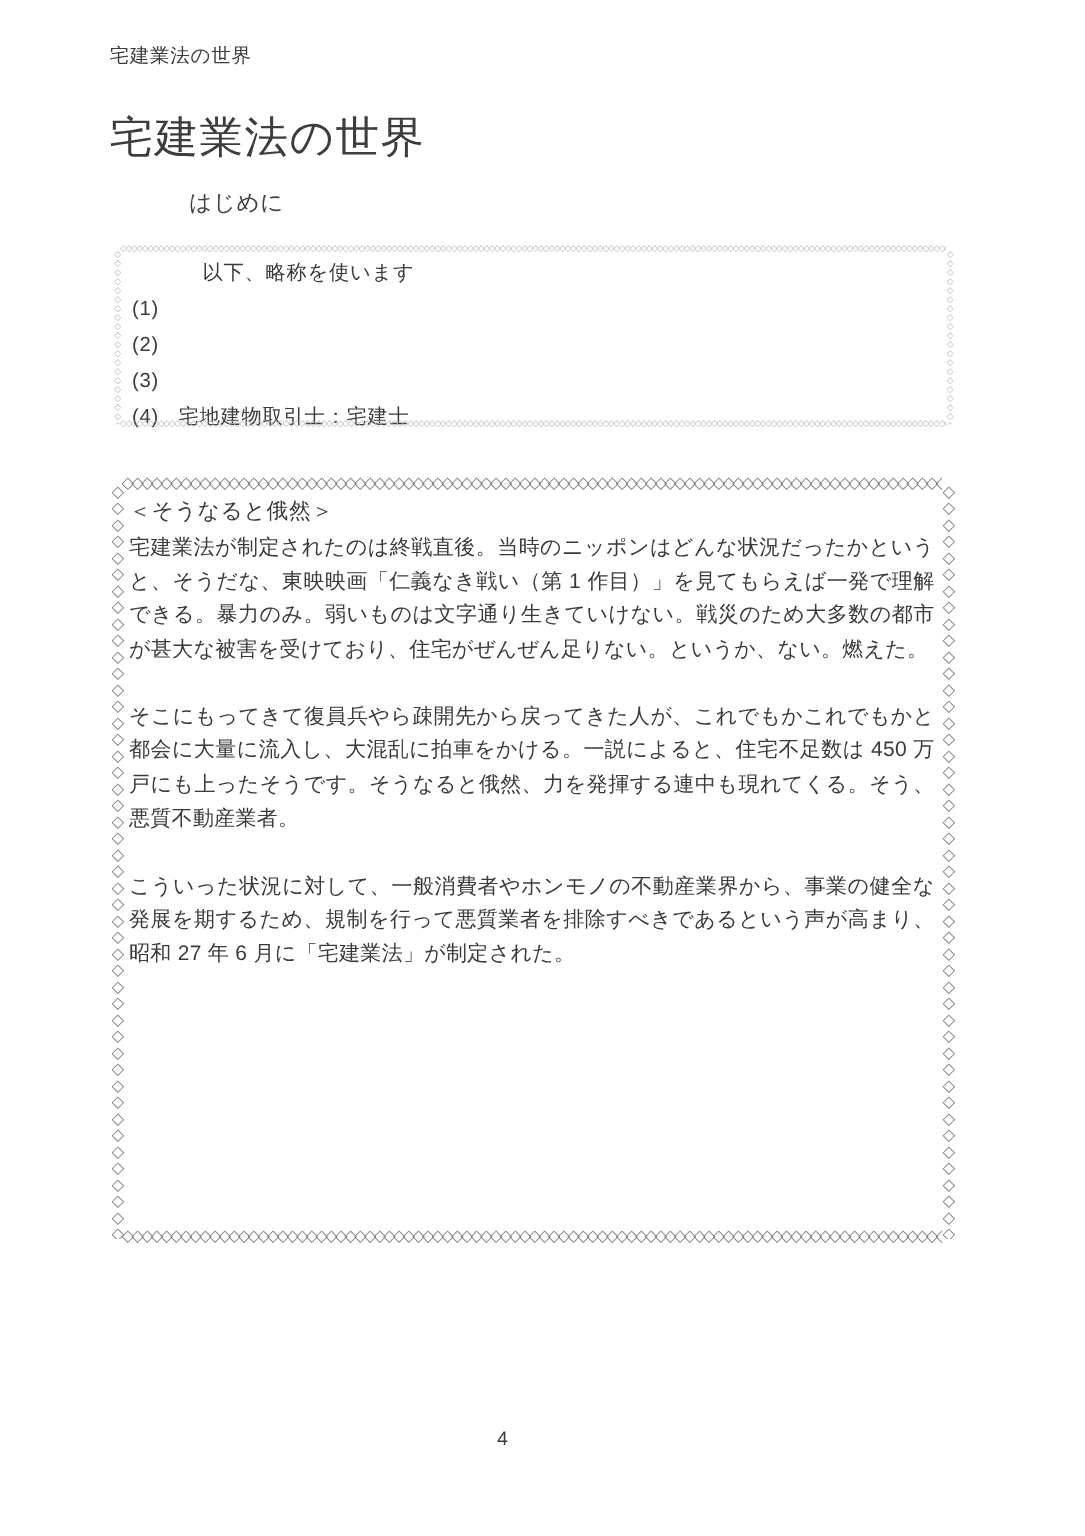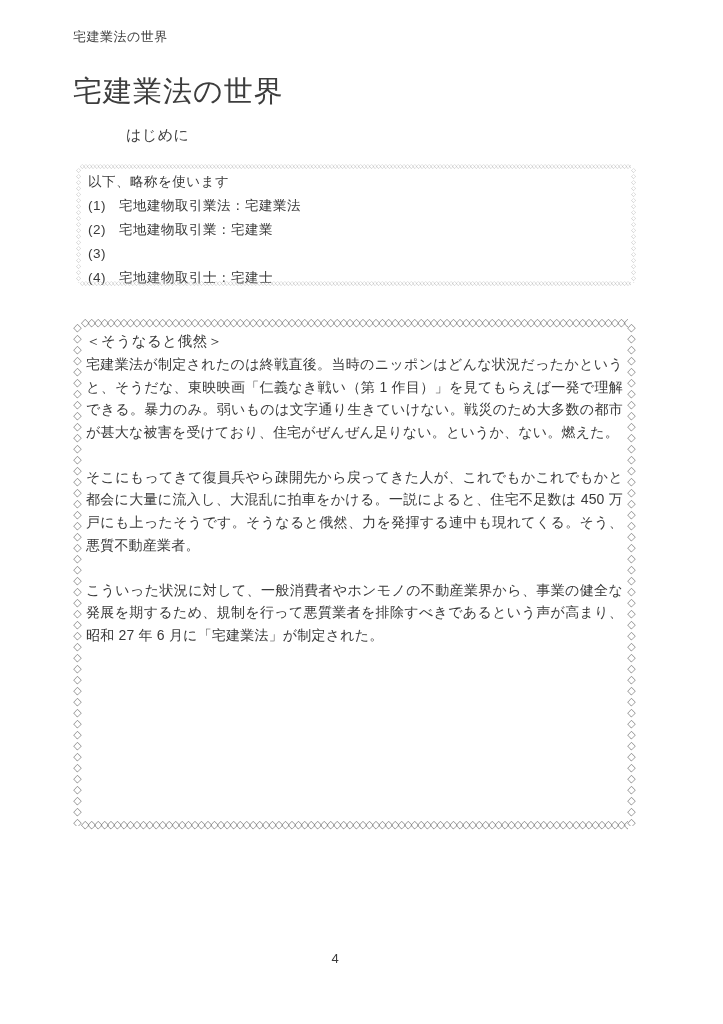--- a/index.html
+++ b/index.html
@@ -67,20 +67,21 @@
     left: 75px;
     top: 163px;
     width: 561px;
     height: 123px;
     padding: 7px 14px 6px 13px;
   }
   .abbr-box .abbr-intro {
     font-size: 13.5px;
     line-height: 24px;
     letter-spacing: 0.5px;
+    margin-left: 47px;
   }
   .abbr-item { font-size: 13.5px; line-height: 24px; letter-spacing: 0.5px; display: flex; }
   .abbr-item .num { width: 31px; flex: none; }
   
   .premise-box {
     left: 72px;
     top: 317px;
     width: 565px;
     height: 513px;
     padding: 13px 14px 12px 14px;
@@ -123,25 +124,23 @@
   <div class="deco-box deco-fine abbr-box">
     <span class="edge edge-top">◇◇◇◇◇◇◇◇◇◇◇◇◇◇◇◇◇◇◇◇◇◇◇◇◇◇◇◇◇◇◇◇◇◇◇◇◇◇◇◇◇◇◇◇◇◇◇◇◇◇◇◇◇◇◇◇◇◇◇◇◇◇◇◇◇◇◇◇◇◇◇◇◇◇◇◇◇◇◇◇◇◇◇◇◇◇◇◇◇◇◇◇◇◇◇◇◇◇◇◇◇◇◇◇◇◇◇◇◇◇◇◇◇◇◇◇◇◇◇◇◇◇◇◇◇◇◇◇◇◇◇◇◇◇◇◇◇◇◇◇◇◇◇◇◇◇◇◇◇◇◇◇◇◇◇◇◇◇◇◇◇◇◇◇◇◇◇◇◇◇◇◇◇◇◇◇◇◇◇◇◇◇◇◇◇◇◇◇◇◇◇◇◇◇◇◇◇◇◇◇◇◇◇◇◇◇◇◇◇◇◇◇◇◇◇◇◇◇◇◇◇◇◇◇◇◇◇◇◇◇◇◇◇◇◇◇◇◇◇◇◇◇◇◇◇◇◇◇◇◇◇◇◇◇◇◇◇◇◇◇</span>
     <span class="edge edge-bottom">◇◇◇◇◇◇◇◇◇◇◇◇◇◇◇◇◇◇◇◇◇◇◇◇◇◇◇◇◇◇◇◇◇◇◇◇◇◇◇◇◇◇◇◇◇◇◇◇◇◇◇◇◇◇◇◇◇◇◇◇◇◇◇◇◇◇◇◇◇◇◇◇◇◇◇◇◇◇◇◇◇◇◇◇◇◇◇◇◇◇◇◇◇◇◇◇◇◇◇◇◇◇◇◇◇◇◇◇◇◇◇◇◇◇◇◇◇◇◇◇◇◇◇◇◇◇◇◇◇◇◇◇◇◇◇◇◇◇◇◇◇◇◇◇◇◇◇◇◇◇◇◇◇◇◇◇◇◇◇◇◇◇◇◇◇◇◇◇◇◇◇◇◇◇◇◇◇◇◇◇◇◇◇◇◇◇◇◇◇◇◇◇◇◇◇◇◇◇◇◇◇◇◇◇◇◇◇◇◇◇◇◇◇◇◇◇◇◇◇◇◇◇◇◇◇◇◇◇◇◇◇◇◇◇◇◇◇◇◇◇◇◇◇◇◇◇◇◇◇◇◇◇◇◇◇◇◇◇◇◇</span>
     <span class="edge edge-left">◇◇◇◇◇◇◇◇◇◇◇◇◇◇◇◇◇◇◇◇◇◇◇◇◇◇◇◇◇◇◇◇◇◇◇◇◇◇◇◇◇◇◇◇◇◇◇◇◇◇◇◇◇◇◇◇◇◇◇◇◇◇◇◇◇◇◇◇◇◇◇◇◇◇◇◇◇◇◇◇◇◇◇◇◇◇◇◇◇◇◇◇◇◇◇◇◇◇◇◇◇◇◇◇◇◇◇◇◇◇◇◇◇◇◇◇◇◇◇◇◇◇◇◇◇◇◇◇◇◇◇◇◇◇◇◇◇◇◇◇◇◇◇◇◇◇◇◇◇◇◇◇◇◇◇◇◇◇◇◇◇◇◇◇◇◇◇◇◇◇◇◇◇◇◇◇◇◇◇◇◇◇◇◇◇◇◇◇◇◇◇◇◇◇◇◇◇◇◇◇◇◇◇◇◇◇◇◇◇◇◇◇◇◇◇◇◇◇◇◇◇◇◇◇◇◇◇◇◇◇◇◇◇◇◇◇◇◇◇◇◇◇◇◇◇◇◇◇◇◇◇◇◇◇◇◇◇◇◇◇</span>
     <span class="edge edge-right">◇◇◇◇◇◇◇◇◇◇◇◇◇◇◇◇◇◇◇◇◇◇◇◇◇◇◇◇◇◇◇◇◇◇◇◇◇◇◇◇◇◇◇◇◇◇◇◇◇◇◇◇◇◇◇◇◇◇◇◇◇◇◇◇◇◇◇◇◇◇◇◇◇◇◇◇◇◇◇◇◇◇◇◇◇◇◇◇◇◇◇◇◇◇◇◇◇◇◇◇◇◇◇◇◇◇◇◇◇◇◇◇◇◇◇◇◇◇◇◇◇◇◇◇◇◇◇◇◇◇◇◇◇◇◇◇◇◇◇◇◇◇◇◇◇◇◇◇◇◇◇◇◇◇◇◇◇◇◇◇◇◇◇◇◇◇◇◇◇◇◇◇◇◇◇◇◇◇◇◇◇◇◇◇◇◇◇◇◇◇◇◇◇◇◇◇◇◇◇◇◇◇◇◇◇◇◇◇◇◇◇◇◇◇◇◇◇◇◇◇◇◇◇◇◇◇◇◇◇◇◇◇◇◇◇◇◇◇◇◇◇◇◇◇◇◇◇◇◇◇◇◇◇◇◇◇◇◇◇◇</span>
 
     <div class="abbr-intro">以下、略称を使います</div>
 
     <div class="abbr-item">
       <span class="num">(1)</span>
-      <span>宅地建物取引業法：宅建業法</span>
     </div>
     <div class="abbr-item">
       <span class="num">(2)</span>
-      <span>宅地建物取引業：宅建業</span>
     </div>
     <div class="abbr-item">
       <span class="num">(3)</span>
     </div>
     <div class="abbr-item">
       <span class="num">(4)</span>
       <span>宅地建物取引士：宅建士</span>
     </div>
   </div>
 

